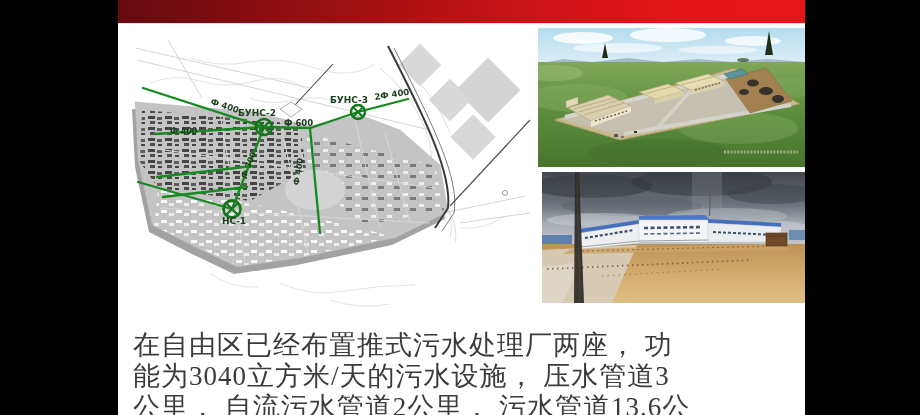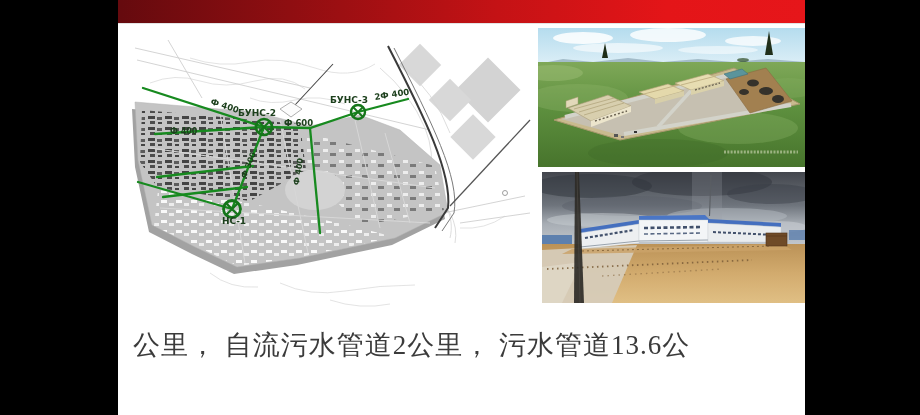--- a/index.html
+++ b/index.html
@@ -282,17 +282,19 @@
           <path d="M60,104 L180,97" stroke="#8a6a42" stroke-width="1.4" stroke-dasharray="1.5,4" opacity="0.6" fill="none"></path>
         </g>
         <g>
           <polygon points="33,0 37,0 42,131 32,131" fill="#2e2b27" opacity="0.92"></polygon>
           <line x1="35" y1="0" x2="38" y2="131" stroke="#55504a" stroke-width="0.8" opacity="0.6"></line>
         </g>
       </svg>
     </div>
 
     <div class="bodytext">
+      <div class="line">在自由区已经布置推式污水处理厂两座， 功</div>
+      <div class="line">能为3040立方米/天的污水设施， 压水管道3</div>
       <div class="line">公里， 自流污水管道2公里， 污水管道13.6公</div>
     </div>
 
   </div>
 </div>
 
 </body></html>

